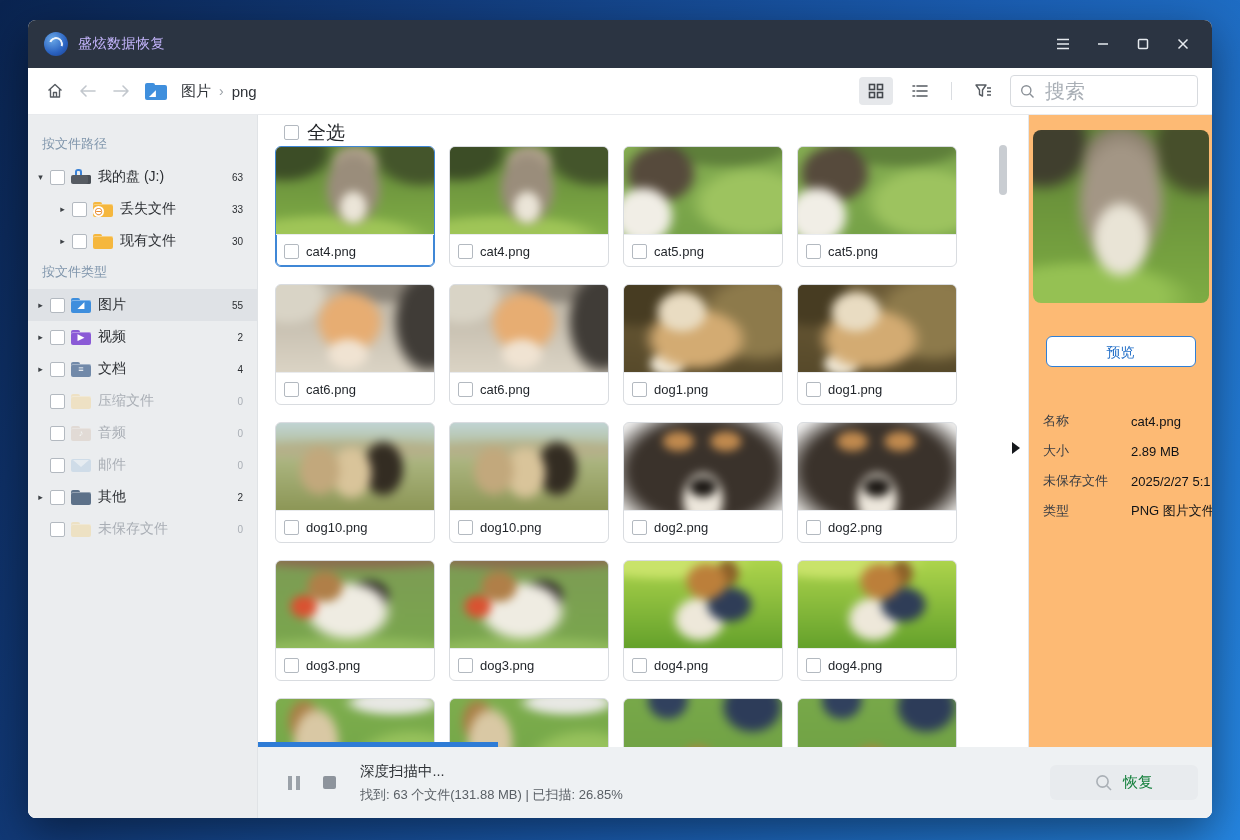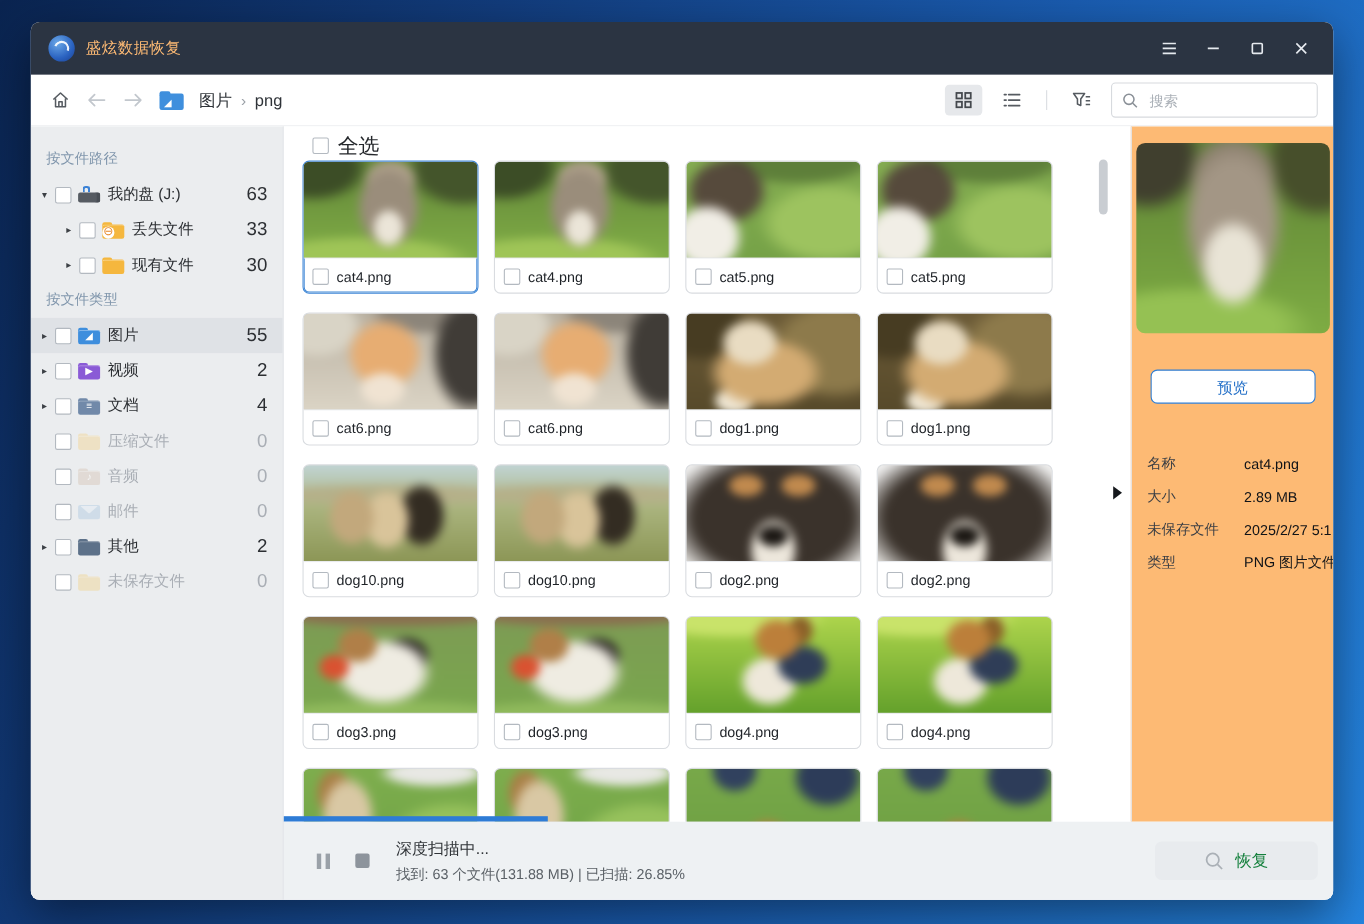--- a/index.html
+++ b/index.html
@@ -4,21 +4,21 @@
 <style>
   html,body{margin:0;padding:0;}
   body{
     width:1240px;height:840px;overflow:hidden;position:relative;
     font-family:"Liberation Sans",sans-serif;
     background:linear-gradient(115deg,#0a2450 0%,#123c7c 28%,#1a5cb0 60%,#2585e0 100%);
   }
   .window{position:absolute;left:28px;top:20px;width:1184px;height:798px;border-radius:8px;
     overflow:hidden;background:#fff;box-shadow:0 14px 44px rgba(0,0,0,.45);}
   
-  .titlebar{height:48px;background:#2b3442;display:flex;align-items:center;padding:0 16px;color:#fdba74;}
+  .titlebar{height:48px;background:#2b3442;display:flex;align-items:center;padding:0 16px;color:#c4b5fd;}
   .logo{width:24px;height:24px;border-radius:50%;position:relative;margin-right:10px;flex:0 0 auto;
     background:radial-gradient(circle at 35% 30%,#6aa8e8,#2a62c0 60%,#1b3f8e);}
   .logo::after{content:"";position:absolute;inset:5px;border-radius:50%;
     border:2px solid rgba(255,255,255,.9);border-left-color:transparent;border-bottom-color:transparent;transform:rotate(-25deg);}
   .app-title{font-size:14px;letter-spacing:.5px;}
   .win-controls{margin-left:auto;display:flex;gap:14px;}
   .wc{width:26px;height:26px;display:flex;align-items:center;justify-content:center;}
   .wc svg{stroke:#e6eaef;stroke-width:1.5;fill:none;}
   
   .toolbar{height:46px;border-bottom:1px solid #e8eaed;display:flex;align-items:center;
@@ -28,21 +28,21 @@
   .crumb-folder::before{content:"";position:absolute;left:0;top:0;width:10px;height:4px;background:#3f8fdd;border-radius:2px 2px 0 0;}
   .crumb-folder::after{content:"";position:absolute;left:0;top:2px;right:0;bottom:0;background:#3f8fdd;border-radius:2px;}
   .crumb-folder .mt{position:absolute;z-index:1;left:4px;bottom:2px;color:#fff;font-size:9px;line-height:9px;}
   .crumb{font-size:15px;color:#2f3338;margin:0 6px;}
   .crumb-sep{color:#9aa0a7;font-size:14px;margin:0 2px;}
   .tb-right{margin-left:auto;display:flex;align-items:center;gap:10px;}
   .view-btn{width:34px;height:28px;border-radius:4px;display:flex;align-items:center;justify-content:center;}
   .view-btn.active{background:#e6e8eb;}
   .vsep{width:1px;height:18px;background:#dadde1;margin:0 4px;}
   .searchbox{width:168px;height:30px;border:1px solid #d7dade;border-radius:4px;display:flex;align-items:center;padding:0 9px;gap:8px;}
-  .searchbox input{border:none;outline:none;width:110px;font-size:13px;color:#444;background:transparent;font-family:inherit;}
+  .searchbox input{border:none;outline:none;width:110px;font-size:20px;color:#444;background:transparent;font-family:inherit;}
   .searchbox input::placeholder{color:#a9afb6;}
   
   .bodyarea{position:relative;height:703px;background:#fff;}
   .sidebar{position:absolute;left:0;top:0;width:230px;height:703px;background:#ebedef;
     border-right:1px solid #e0e3e6;box-sizing:border-box;padding-top:14px;overflow:hidden;}
   .sb-header{font-size:13px;color:#8096ac;padding:6px 0 8px 14px;}
   .sb-row{height:32px;display:flex;align-items:center;font-size:14px;color:#2c2f33;padding-right:14px;}
   .sb-row.lvl0{padding-left:6px;}
   .sb-row.lvl1{padding-left:28px;}
   .sb-row.selected{background:#dfe2e6;}
@@ -61,21 +61,21 @@
     box-shadow:inset -3px 0 0 #494e55;}
   .icon-drive::after{content:"";position:absolute;left:4px;top:0;width:7px;height:6px;border:2px solid #3b82d6;border-bottom:none;border-radius:3px 3px 0 0;box-sizing:border-box;}
   .icon-mail::before{content:"";position:absolute;left:0;right:0;top:2px;bottom:1px;background:var(--fc,#b9cfe3);border-radius:2px;}
   .icon-mail::after{content:"";position:absolute;left:2px;right:2px;top:3px;height:7px;background:rgba(255,255,255,.6);
     clip-path:polygon(0 0,100% 0,50% 100%);}
   .sb-row.disabled{color:#a9aeb5;}
   .sb-row.disabled .sb-arrow{visibility:hidden;}
   .sb-row.disabled .sb-icon{opacity:.55;}
   .sb-row.disabled .sb-count{color:#a9aeb5;}
   .sb-label{white-space:nowrap;}
-  .sb-count{margin-left:auto;font-size:17px;color:#2c2f33;}
+  .sb-count{margin-left:auto;font-size:10px;color:#2c2f33;}
   
   .content{position:absolute;left:230px;top:0;width:770px;height:632px;overflow:hidden;background:#fff;}
   .select-all{display:flex;align-items:center;gap:8px;padding:9px 0 5px 26px;font-size:19px;color:#24272b;height:17px;}
   .grid{display:grid;grid-template-columns:repeat(4,160px);column-gap:14px;row-gap:17px;padding-left:17px;}
   .tile{width:160px;height:121px;border:1px solid #d9dce0;border-radius:6px;overflow:hidden;background:#fff;box-sizing:border-box;}
   .tile.selected{border-color:#3f87d6;box-shadow:0 0 0 1px #3f87d6 inset;}
   .thumb{height:87px;position:relative;overflow:hidden;background:#c9c9c9;}
   .thumb-art{position:absolute;inset:-9px;filter:blur(4px);}
   .tile-label{height:32px;display:flex;align-items:center;gap:7px;padding:0 8px;border-top:1px solid #e9ebee;font-size:13px;color:#1f2328;}
   .scroll-thumb{position:absolute;left:741px;top:30px;width:8px;height:50px;background:#c9cdd2;border-radius:4px;}

